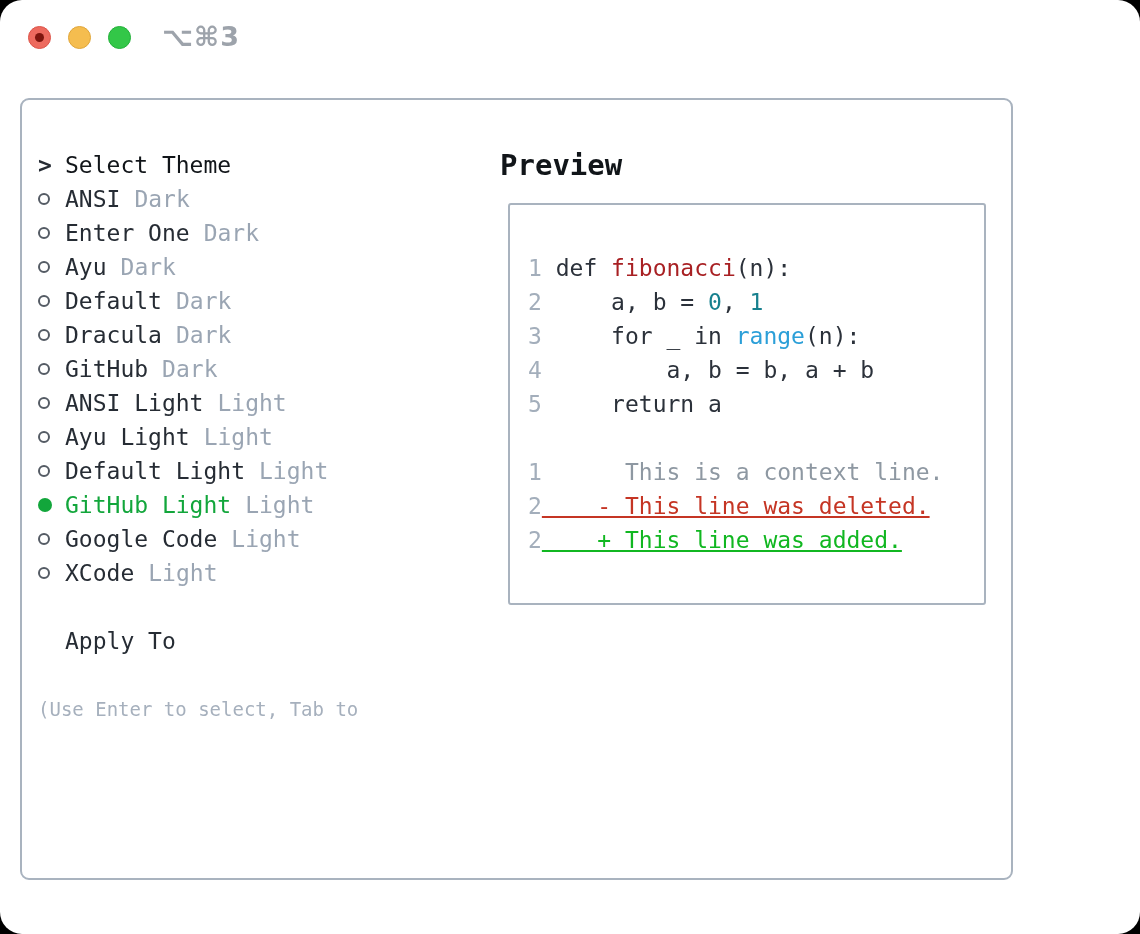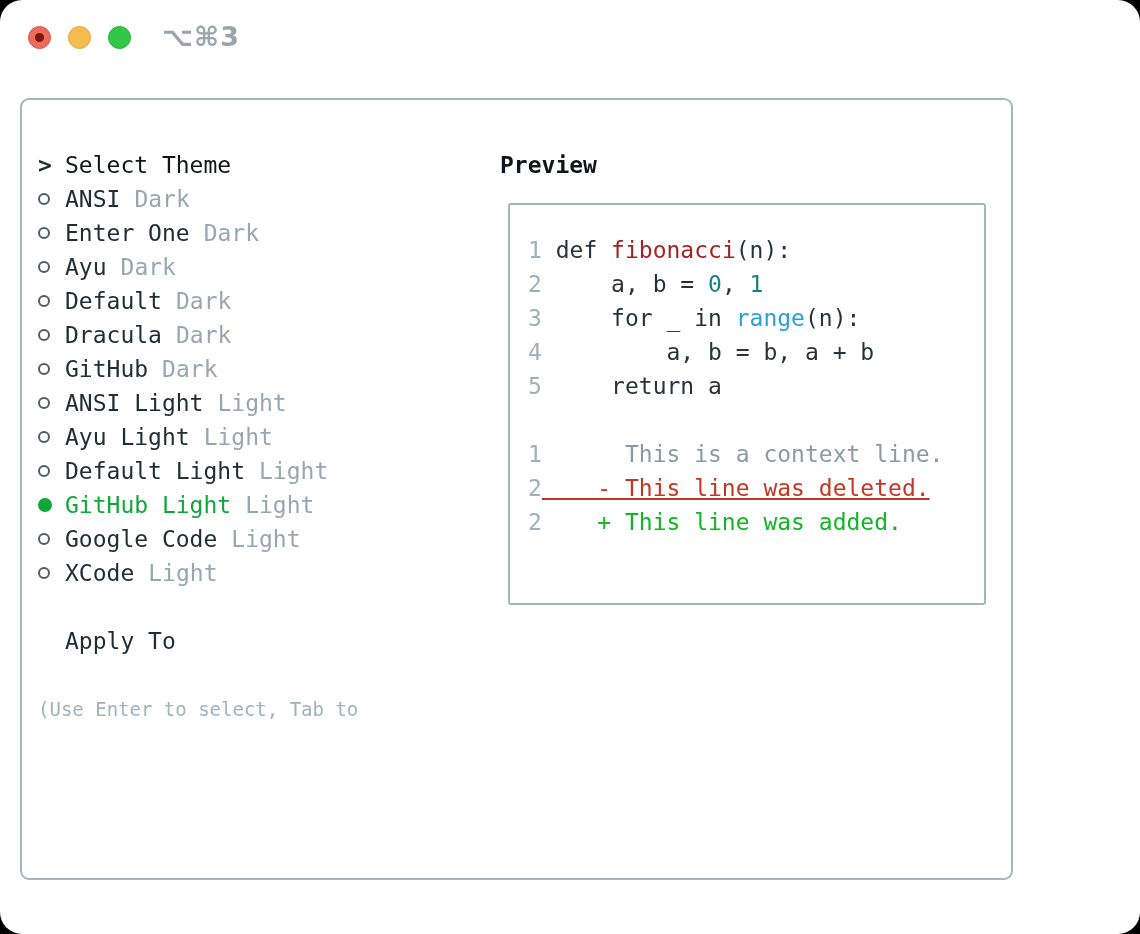--- a/index.html
+++ b/index.html
@@ -53,37 +53,37 @@
   .radio.sel{width:14px;height:14px;border:none;background:var(--c-green);}
   .hdr{font-weight:normal;color:#111519;}
   .theme-name{color:var(--c-text);}
   .theme-name.sel{color:var(--c-green);}
   .variant{color:var(--c-muted);margin-left:14px;}
   .left-col{position:absolute;left:16px;top:48px;width:450px;}
   .gap-row{height:34px;}
   .help{color:#a6b0bd;font-size:19px;line-height:34px;white-space:pre;}
   
   .right-col{position:absolute;left:478px;top:48px;width:500px;}
-  .preview-hdr{font-weight:bold;font-size:23px;line-height:34px;color:#111519;}
+  .preview-hdr{font-weight:bold;font-size:29px;line-height:34px;color:#111519;}
   .pbox{
     margin-left:8px;margin-top:21px;
     width:478px;height:402px;
     border:2px solid var(--c-border);border-radius:3px;
-    padding:28px 0 0 18px;
+    padding:46px 0 0 18px;
     background:#fff;
   }
   .pline{font-size:23px;line-height:34px;white-space:pre;}
   .s-ln{color:var(--c-ln);}
   .s-code{color:#2b313a;}
   .s-function{color:var(--c-fn);}
   .s-number{color:var(--c-num);}
   .s-builtin{color:var(--c-bi);}
   .s-context{color:var(--c-ctx);}
   .s-deleted{color:var(--c-del);text-decoration:underline;}
-  .s-added{color:var(--c-add);}
+  .s-added{color:var(--c-add);text-decoration:underline;}
 </style>
 </head>
 <body>
 
 <div class="window">
 
   <div class="titlebar">
     <div class="light red">
       <span class="dot"></span>
     </div>

